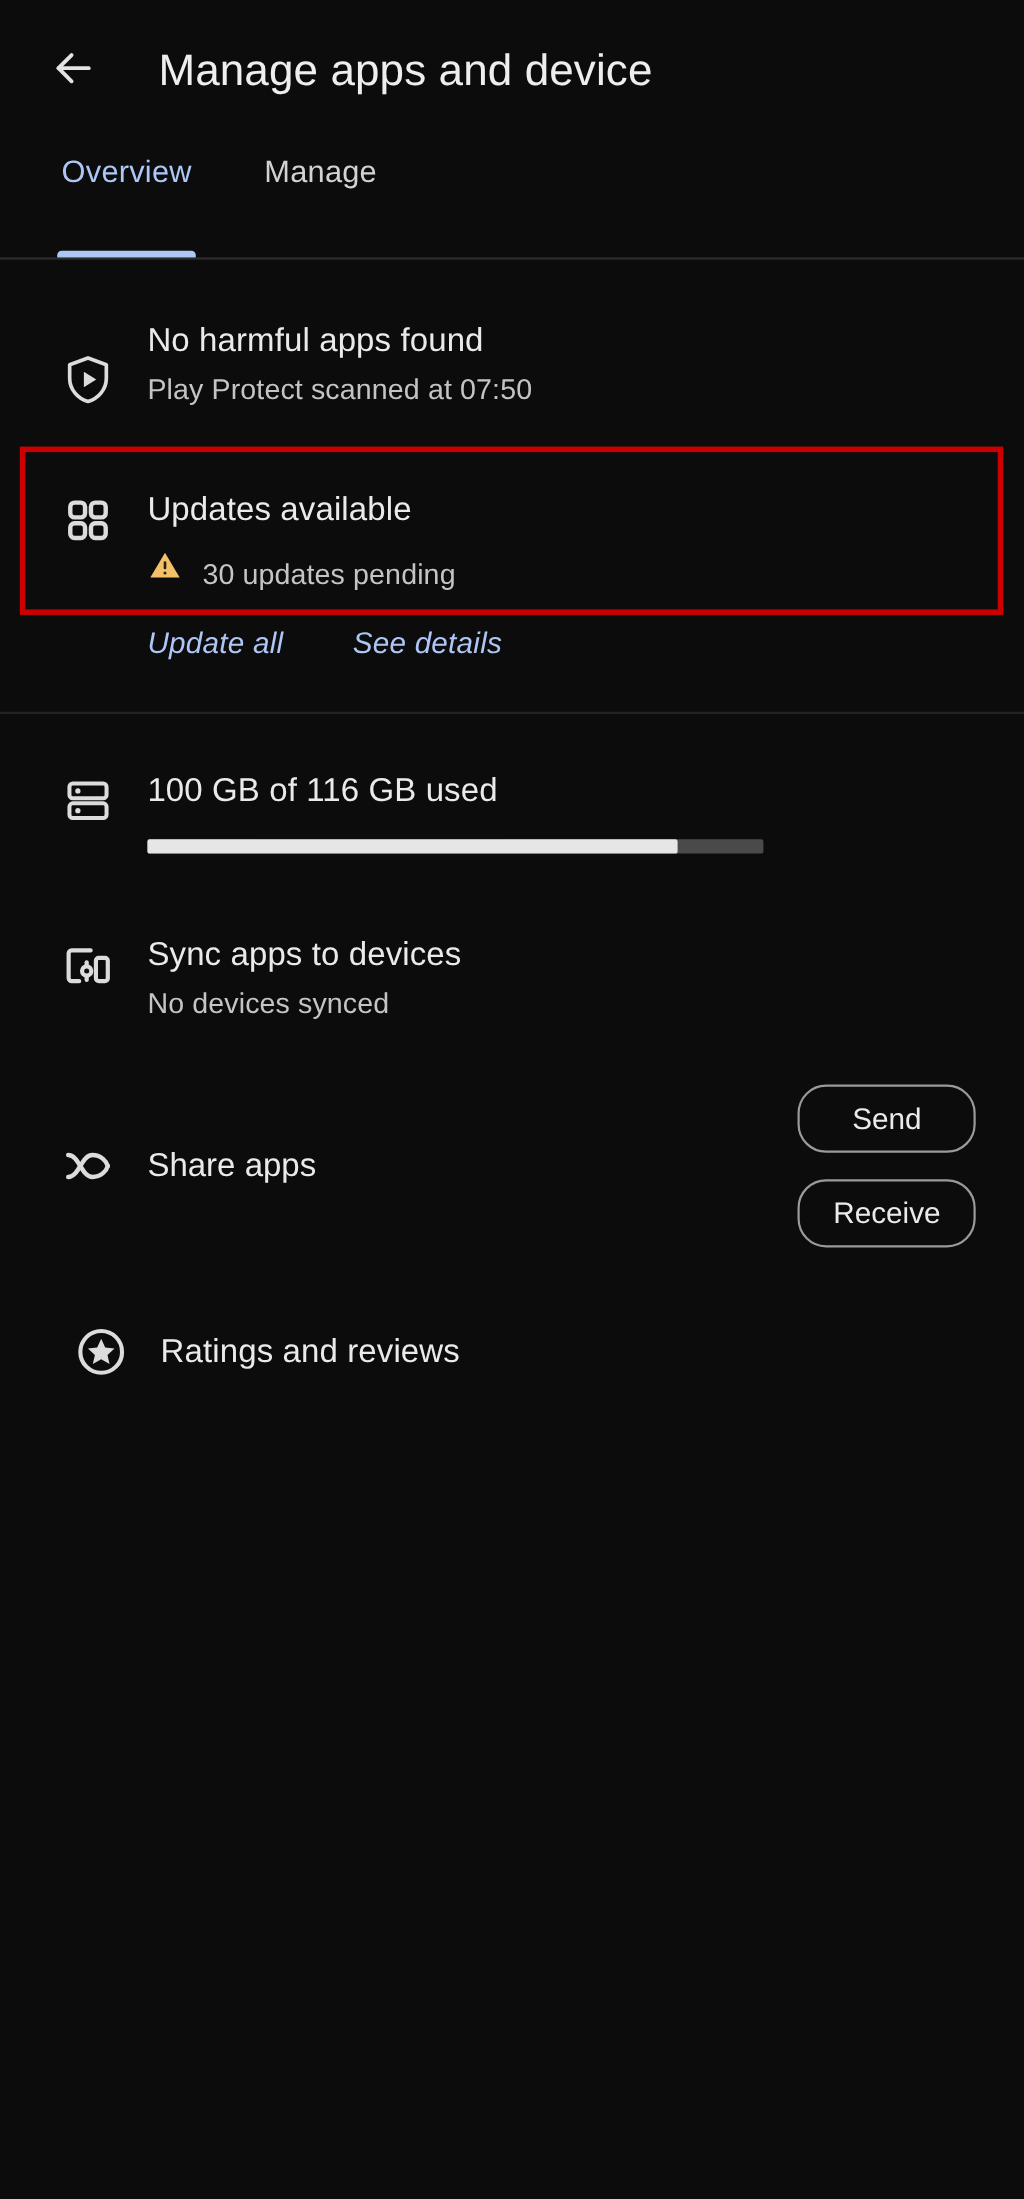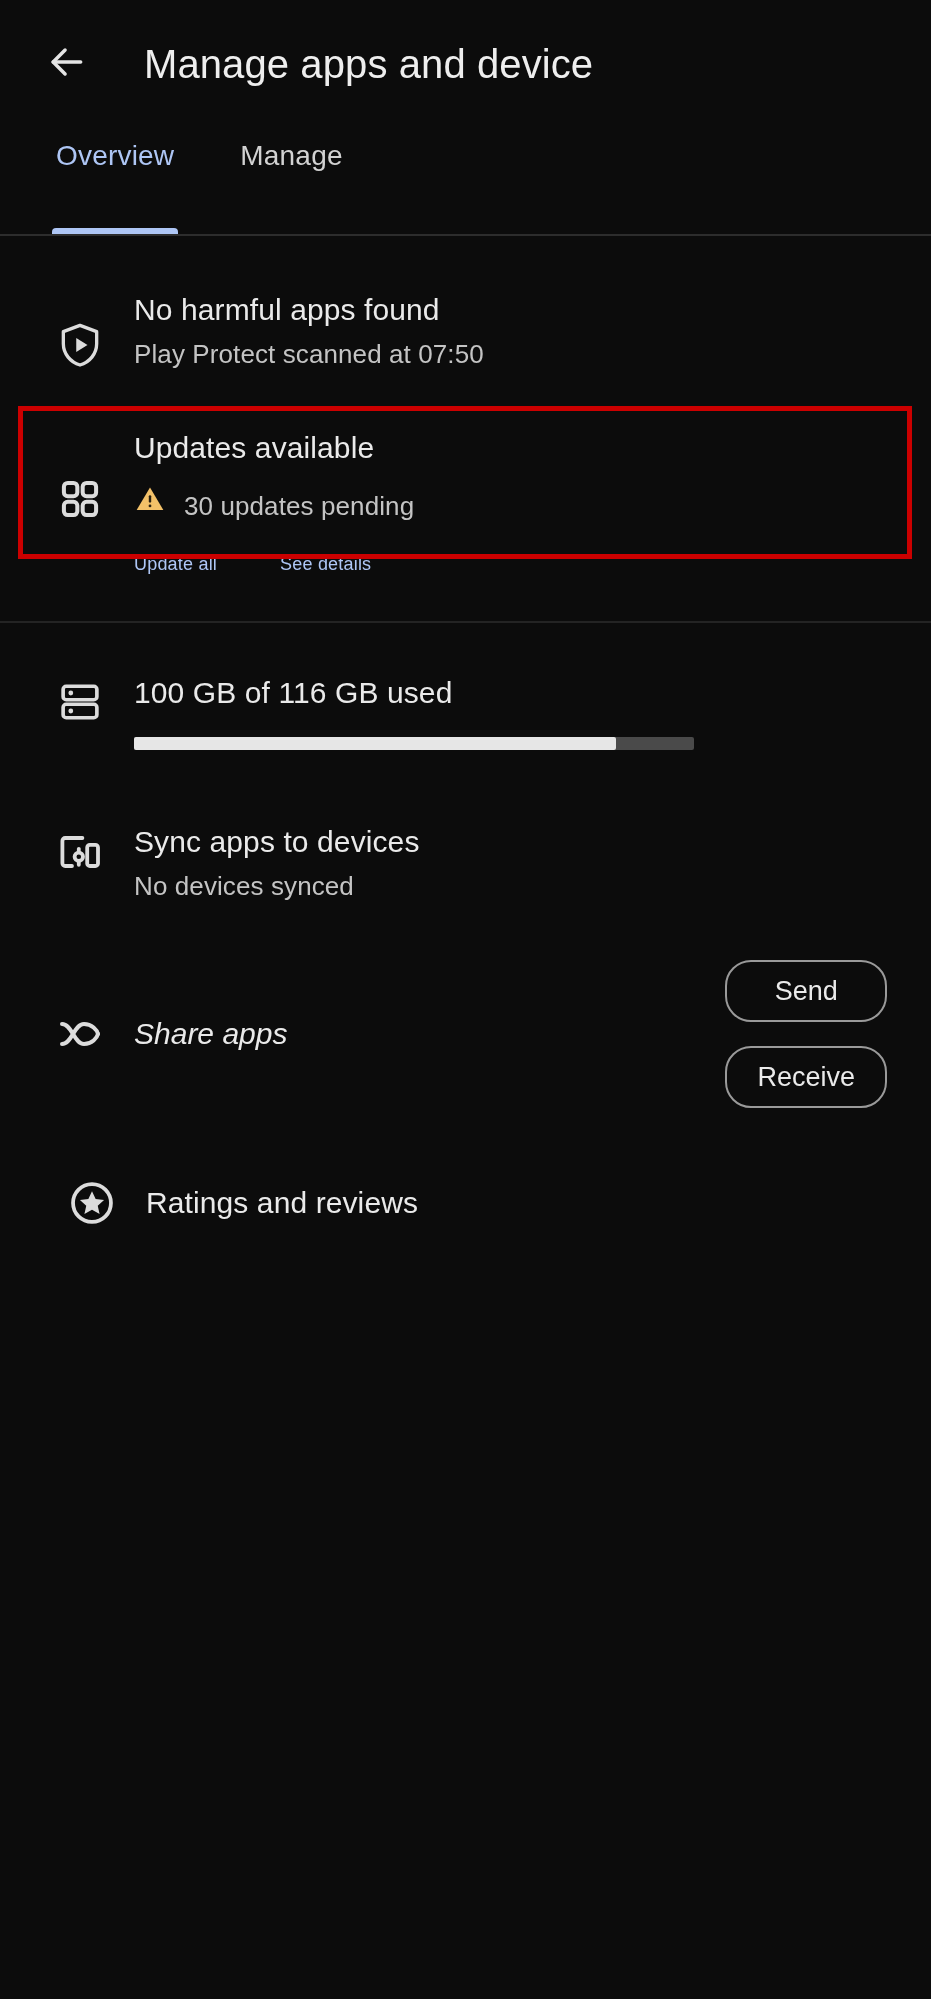--- a/index.html
+++ b/index.html
@@ -128,45 +128,46 @@
     letter-spacing: 0.1px;
     margin-top: 12px;
     line-height: 1.18;
   }
 
   
   .protect-row { padding-top: 56px; align-items: flex-end; }
 
   
   .updates-block { position: relative; margin-top: 36px; }
-  .updates-row { padding-top: 24px; align-items: flex-end; }
+  .updates-row { padding-top: 40px; }
   .sub-with-icon { display: flex; align-items: center; margin-top: 14px; }
   .warn-icon { margin-right: 18px; display: block; }
 
   .highlight-box {
     position: absolute;
     left: 18px;
     top: 0;
     width: 894px;
     height: 153px;
     border: 5px solid #cc0000;
     pointer-events: none;
   }
 
   .links-row {
     display: flex;
     padding-left: 134px;
     margin-top: 32px;
   }
   .link {
-    font-size: 18px;
+    font-size: 27px;
     color: #aec6f5;
     letter-spacing: 0.2px;
     cursor: pointer;
     margin-right: 63px;
+    font-style: italic;
   }
 
   .section-divider {
     width: 931px;
     height: 2px;
     background: #242424;
     margin-top: 46px;
   }
 
   
@@ -196,21 +197,21 @@
     align-items: center;
   }
   .share-row .row-icon { padding-top: 0; }
   .share-body {
     flex: 1;
     display: flex;
     align-items: center;
     justify-content: space-between;
     padding-right: 18px;
   }
-  .share-title { font-size: 30px; color: #eaeaea; font-style: italic; }
+  .share-title { font-size: 30px; color: #eaeaea; }
   .btn-group { display: flex; gap: 24px; flex-direction: column; }
   .pill-btn {
     border: 2px solid #9a9a9a;
     border-radius: 26px;
     background: transparent;
     color: #eaeaea;
     font-family: "Liberation Sans", sans-serif;
     font-size: 27px;
     padding: 0 30px;
     height: 62px;

